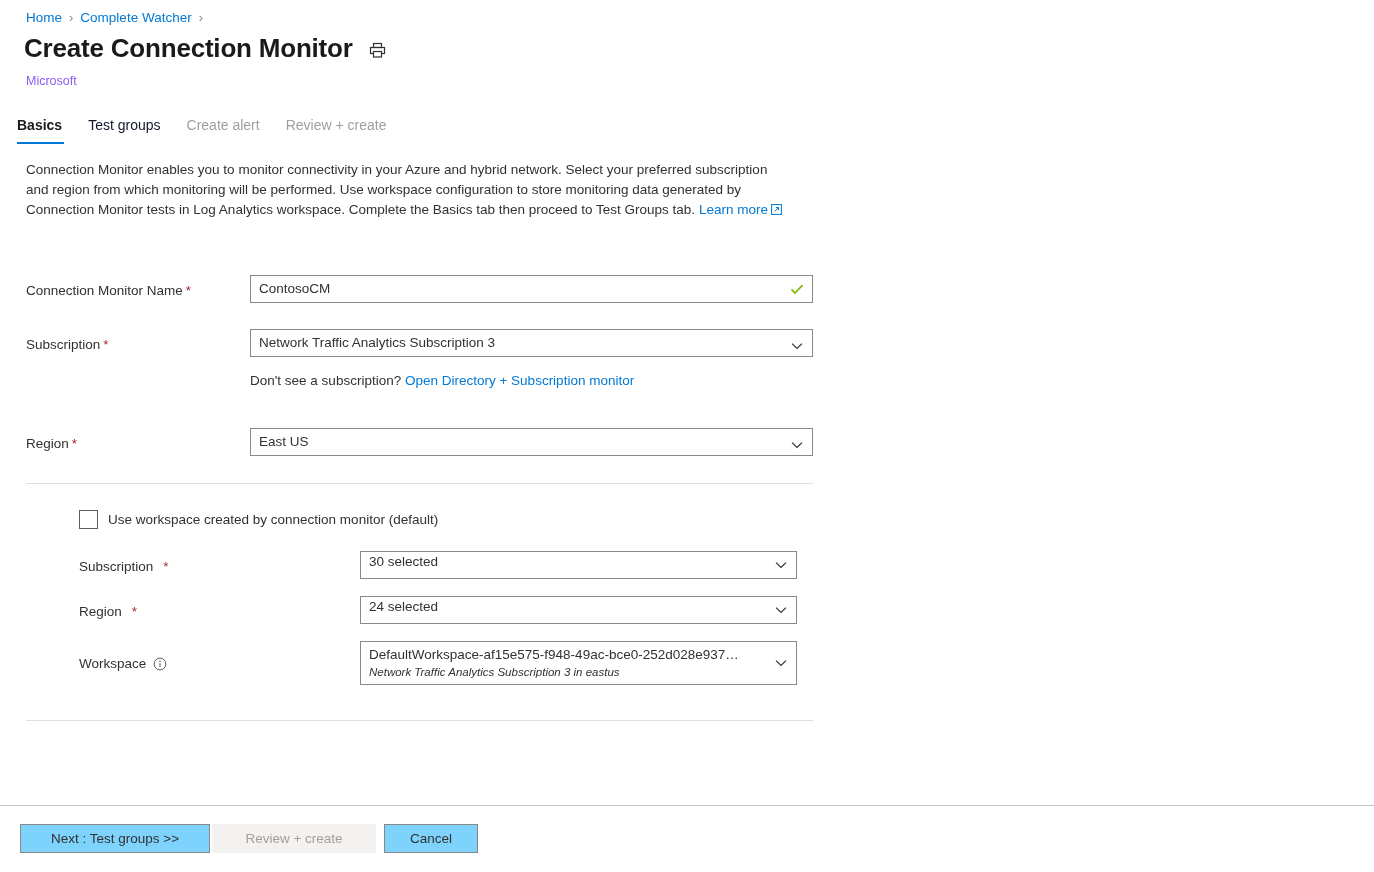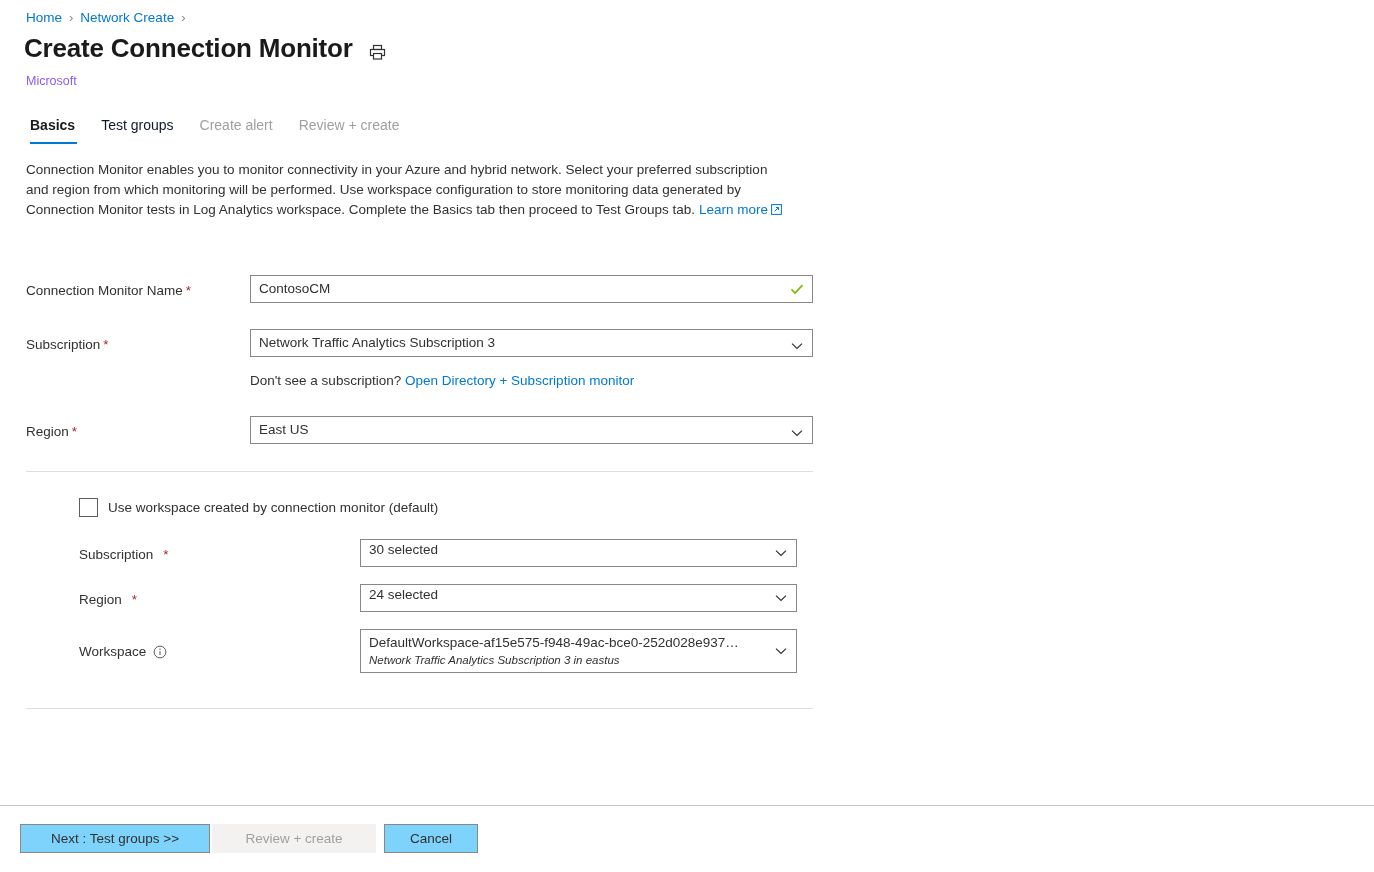--- a/index.html
+++ b/index.html
@@ -21,39 +21,39 @@
   }
   .crumb-link { color: #0078d4; cursor: pointer; }
   .crumb-sep {
     color: #8a8886; margin: 0 7px; font-size: 13px;
     display: inline-block;
   }
 
   
   .title-row {
     position: absolute; left: 24px; top: 31px;
-    display: flex; align-items: flex-end; gap: 12px;
+    display: flex; align-items: center; gap: 12px;
   }
   .page-title {
     font-size: 26px; font-weight: bold; color: #1b1a19;
     letter-spacing: -0.2px; line-height: 34px;
   }
   .print-btn {
     width: 26px; height: 26px; display: flex;
     align-items: center; justify-content: center;
     cursor: pointer; margin-top: 4px;
   }
   .subtitle {
     position: absolute; left: 26px; top: 73px;
     font-size: 12.5px; color: #8b5cf6; line-height: 16px;
   }
 
   
   .tabs {
-    position: absolute; left: 22px; top: 112px;
+    position: absolute; left: 9px; top: 112px;
     display: flex; align-items: flex-end; gap: 0;
   }
   .tab {
     font-size: 14px; padding: 4px 13px 9px 13px;
     color: #0f172a; cursor: pointer; position: relative;
     line-height: 19px; white-space: nowrap;
   }
   .tab:first-child { padding-left: 8px; }
   .tab.active { font-weight: bold; color: #1b1a19; }
   .tab.active::after {
@@ -184,21 +184,21 @@
   }
 </style>
 </head>
 <body>
 
 <div class="page">
 
   <div class="breadcrumb">
     <span class="crumb-link">Home</span>
     <span class="crumb-sep">›</span>
-    <span class="crumb-link">Network Create</span>
+    <span class="crumb-link">Complete Watcher</span>
     <span class="crumb-sep">›</span>
   </div>
 
   <div class="title-row">
     <div class="page-title">Create Connection Monitor</div>
     <div class="print-btn">
       <svg width="17" height="17" viewBox="0 0 17 17" aria-hidden="true">
         <rect x="4.5" y="1.5" width="8" height="4" fill="none" stroke="#323130" stroke-width="1.2"></rect>
         <rect x="1.5" y="5.5" width="14" height="6" fill="none" stroke="#323130" stroke-width="1.2"></rect>
         <rect x="4.5" y="9.5" width="8" height="5.5" fill="#fff" stroke="#323130" stroke-width="1.2"></rect>
@@ -254,21 +254,21 @@
           </span>
         </div>
       </div>
     </div>
 
     <div class="hint-row">
       <span>Don't see a subscription?</span>
       <span class="link">Open Directory + Subscription monitor</span>
     </div>
 
-    <div class="field-row" style="margin-top:26px;">
+    <div class="field-row" style="margin-top:38px;">
       <div class="f-label">
         <span>Region</span><span class="req">*</span>
       </div>
       <div class="ctrl">
         <div class="combo">
           <span class="cval">East US</span>
           <span class="chev">
             <svg width="14" height="14" viewBox="0 0 14 14" aria-hidden="true">
               <path d="M2 4.6 L7 9.5 L12 4.6" fill="none" stroke="#323130" stroke-width="1.2"></path>
             </svg>

